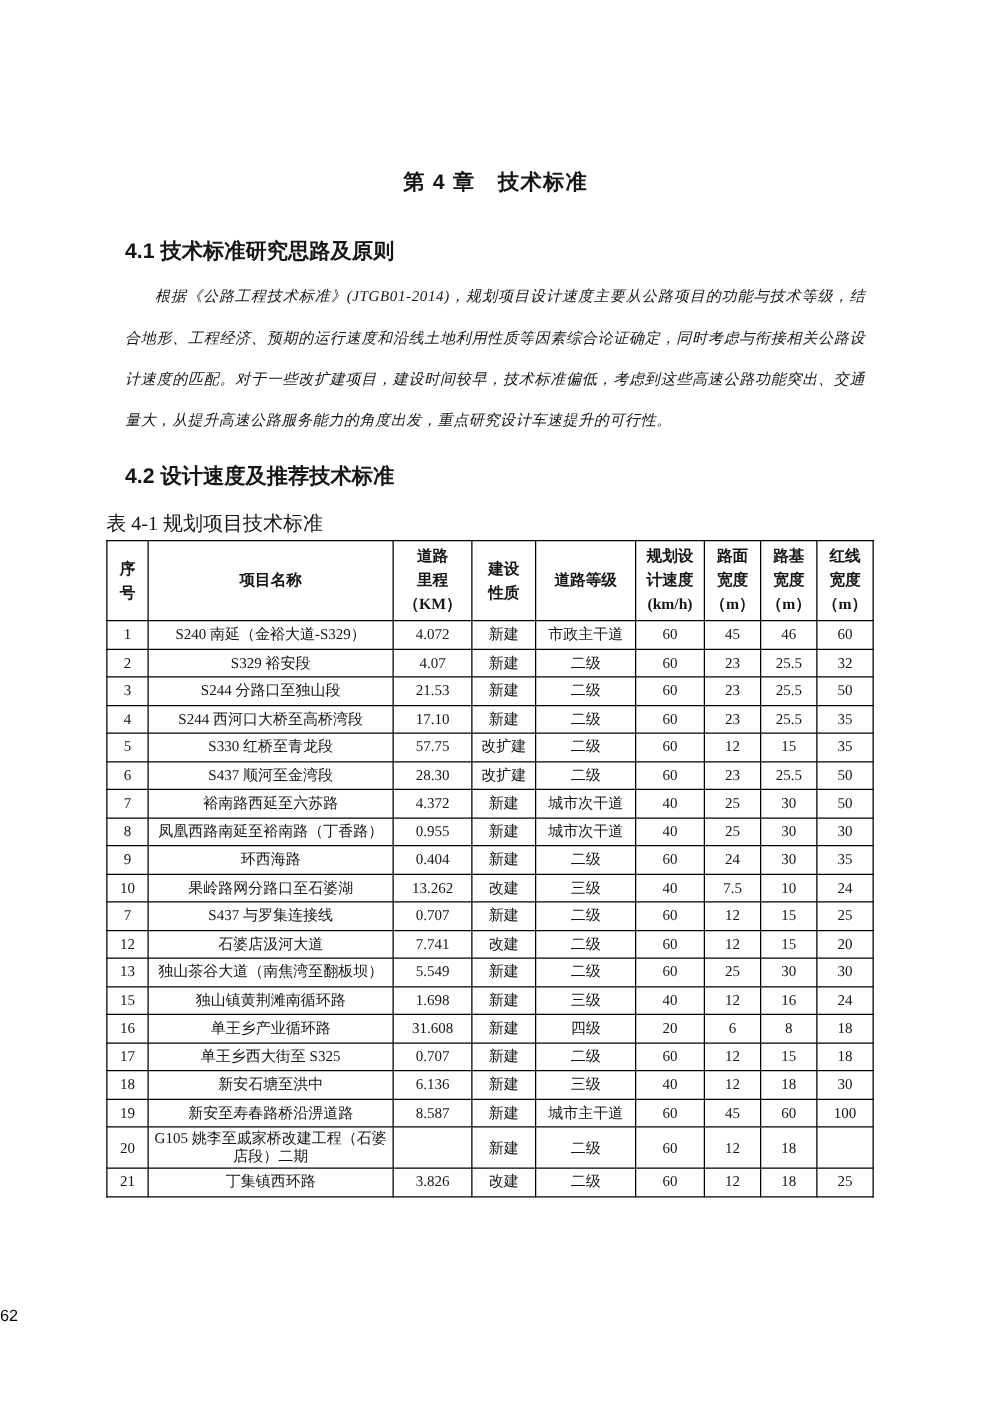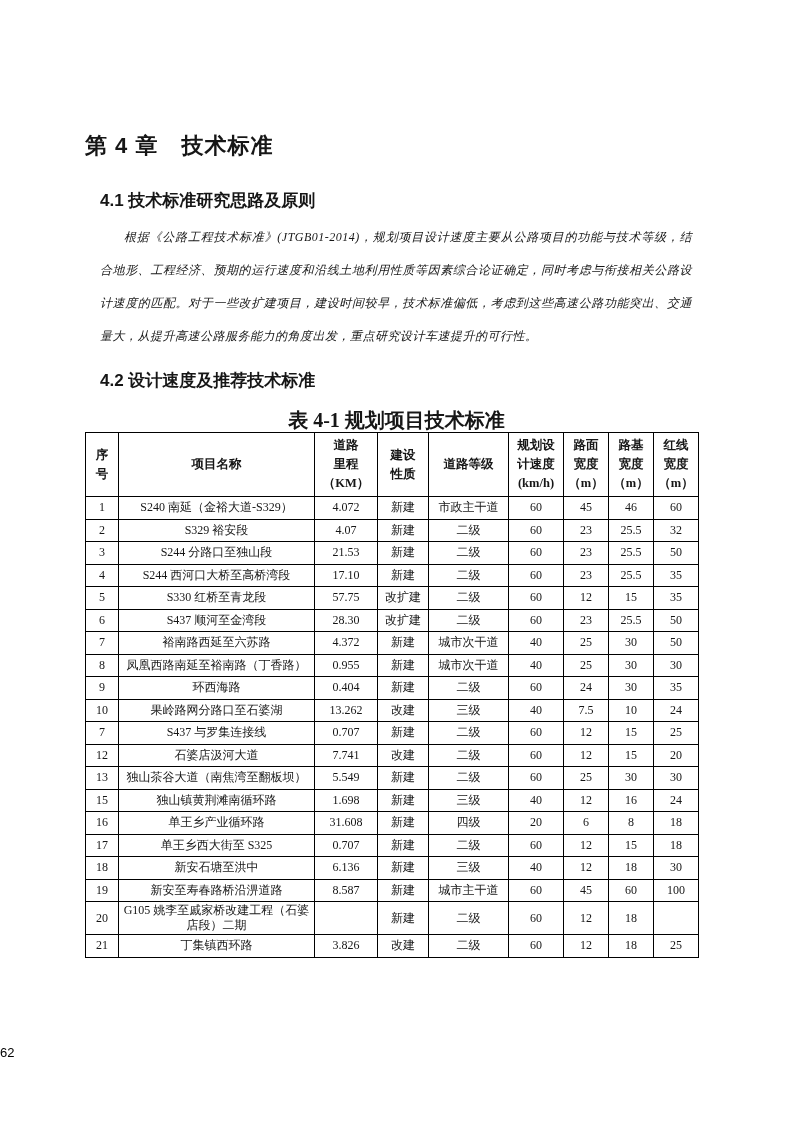--- a/index.html
+++ b/index.html
@@ -9,24 +9,24 @@
     height: 1122px;
     margin: 0 auto;
     background: #ffffff;
     box-sizing: border-box;
     padding: 130px 85px 0 85px;
     font-family: "Liberation Serif", "DejaVu Serif", serif;
     color: #161616;
     overflow: hidden;
   }
   .chapter-title {
-    text-align: left;
+    text-align: center;
     font-family: "Liberation Sans", "DejaVu Sans", sans-serif;
     font-weight: bold;
-    font-size: 22px;
+    font-size: 17px;
     line-height: 32px;
     letter-spacing: 1px;
     margin: 0;
   }
   .section-heading {
     font-family: Liberation Sans, sans-serif;
     font-weight: bold;
     font-size: 17px;
     line-height: 26px;
     margin: 0 0 0 15px;
@@ -37,24 +37,23 @@
     margin: 7px 16px 0 15px;
     font-size: 12px;
     line-height: 33px;
     text-align: justify;
     text-indent: 2em;
     letter-spacing: 0.5px;
     font-style: italic;
   }
   .table-caption {
     margin-top: 16px;
-    text-align: center;
-    font-size: 20px;
+    font-size: 16px;
     line-height: 20px;
-    font-weight: 700;
+    font-weight: 400;
   }
   table.tech-table {
     border-collapse: collapse;
     table-layout: fixed;
     width: 613px;
     margin-top: 2px;
     border: 1.5px solid #000;
   }
   table.tech-table th, table.tech-table td {
     border: 1px solid #000;

